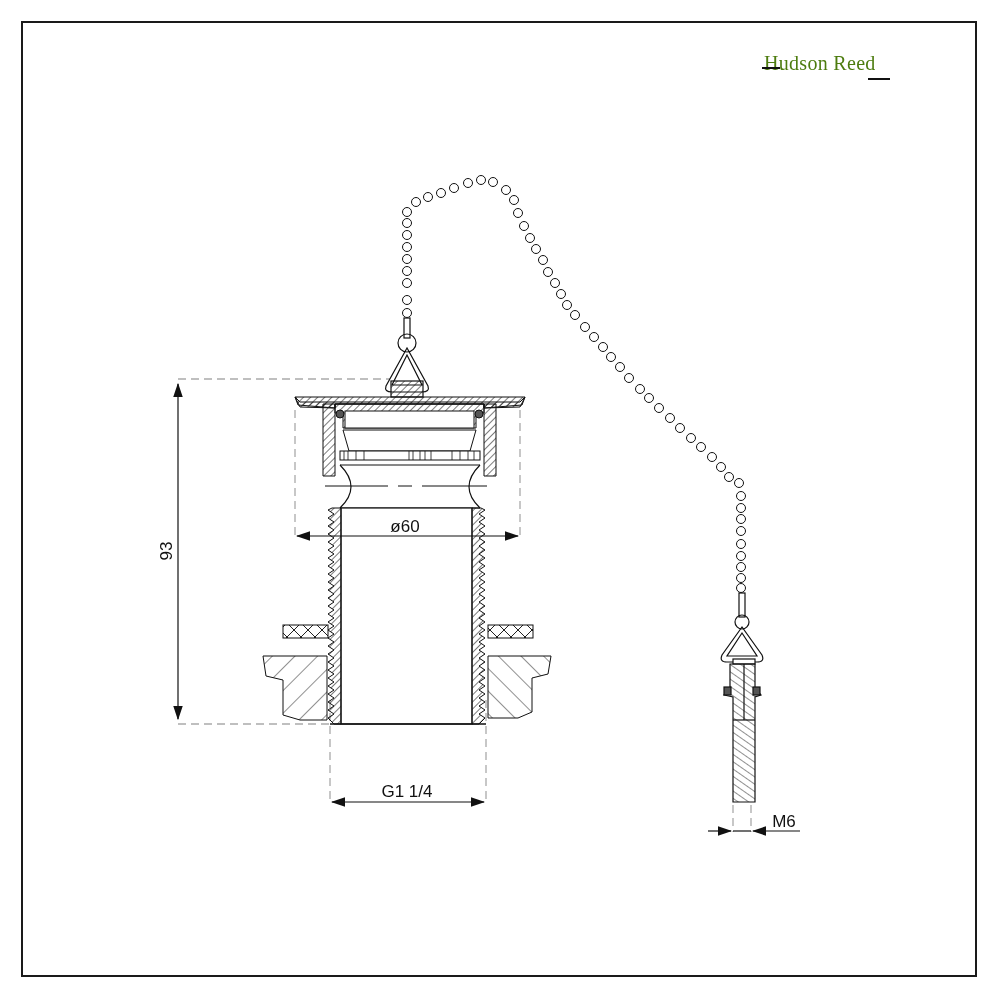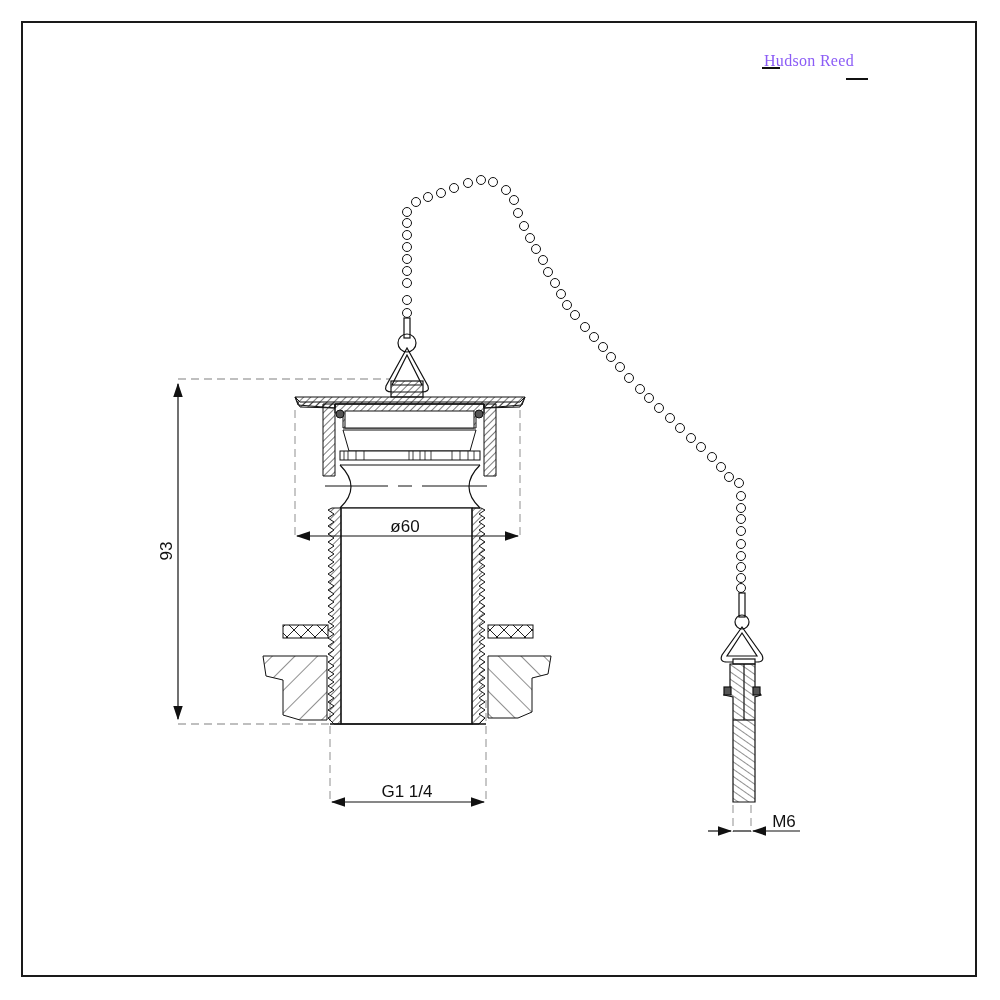--- a/index.html
+++ b/index.html
@@ -1,18 +1,18 @@
 <!DOCTYPE html>
 <html><head>
 <meta charset="utf-8">
 <style>
   html, body { margin: 0; padding: 0; background: #ffffff; }
   body { width: 1000px; height: 1000px; position: relative; overflow: hidden; font-family: "Liberation Sans", sans-serif; }
   #frame { position: absolute; left: 21px; top: 21px; width: 956px; height: 956px; border: 2px solid #1a1a1a; box-sizing: border-box; }
-  #brand { position: absolute; left: 764px; top: 52px; font-family: "Liberation Serif", serif; font-size: 16px; color: #8b5cf6; letter-spacing: 0.3px; }
+  #brand { position: absolute; left: 764px; top: 52px; font-family: "Liberation Serif", serif; font-size: 20px; color: #4d7c0f; letter-spacing: 0.3px; }
   #brand .bar-l { position: absolute; left: -2px; top: 15px; width: 18px; height: 1.5px; background: #111; }
   #brand .bar-r { position: absolute; right: -14px; top: 26px; width: 22px; height: 1.5px; background: #111; }
   svg { position: absolute; left: 0; top: 0; }
   .dimtext { font-family: "Liberation Sans", sans-serif; font-size: 17px; fill: #111; }
 </style>
 </head>
 <body>
 
 <div id="frame"></div>
 

